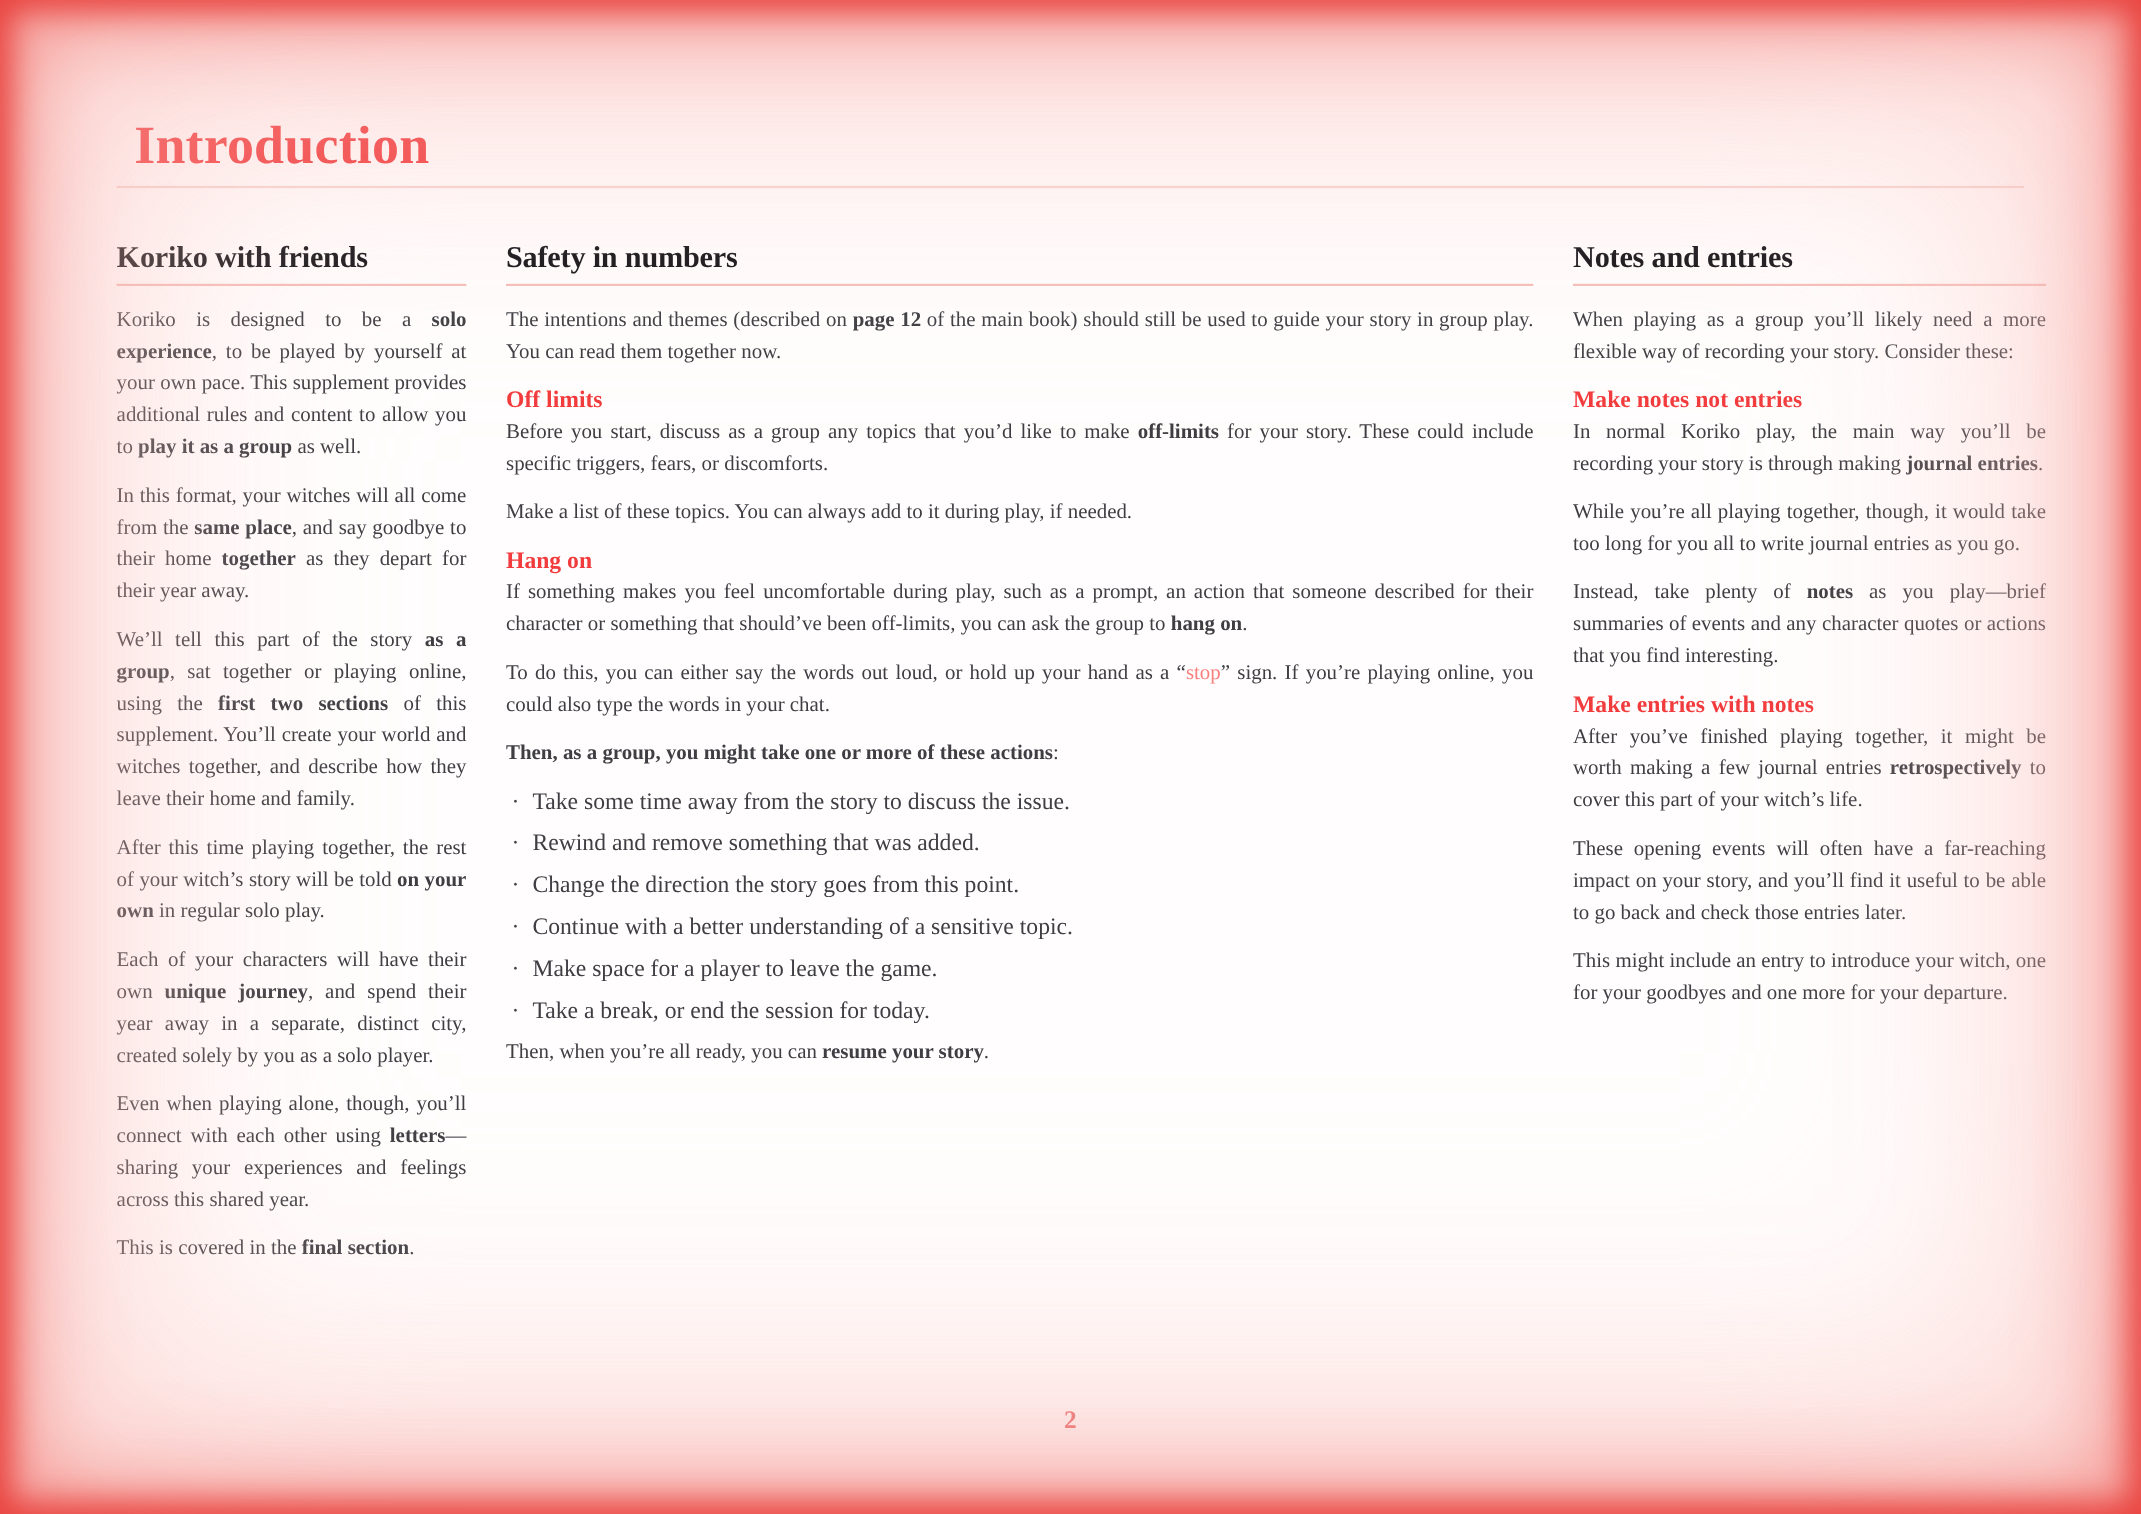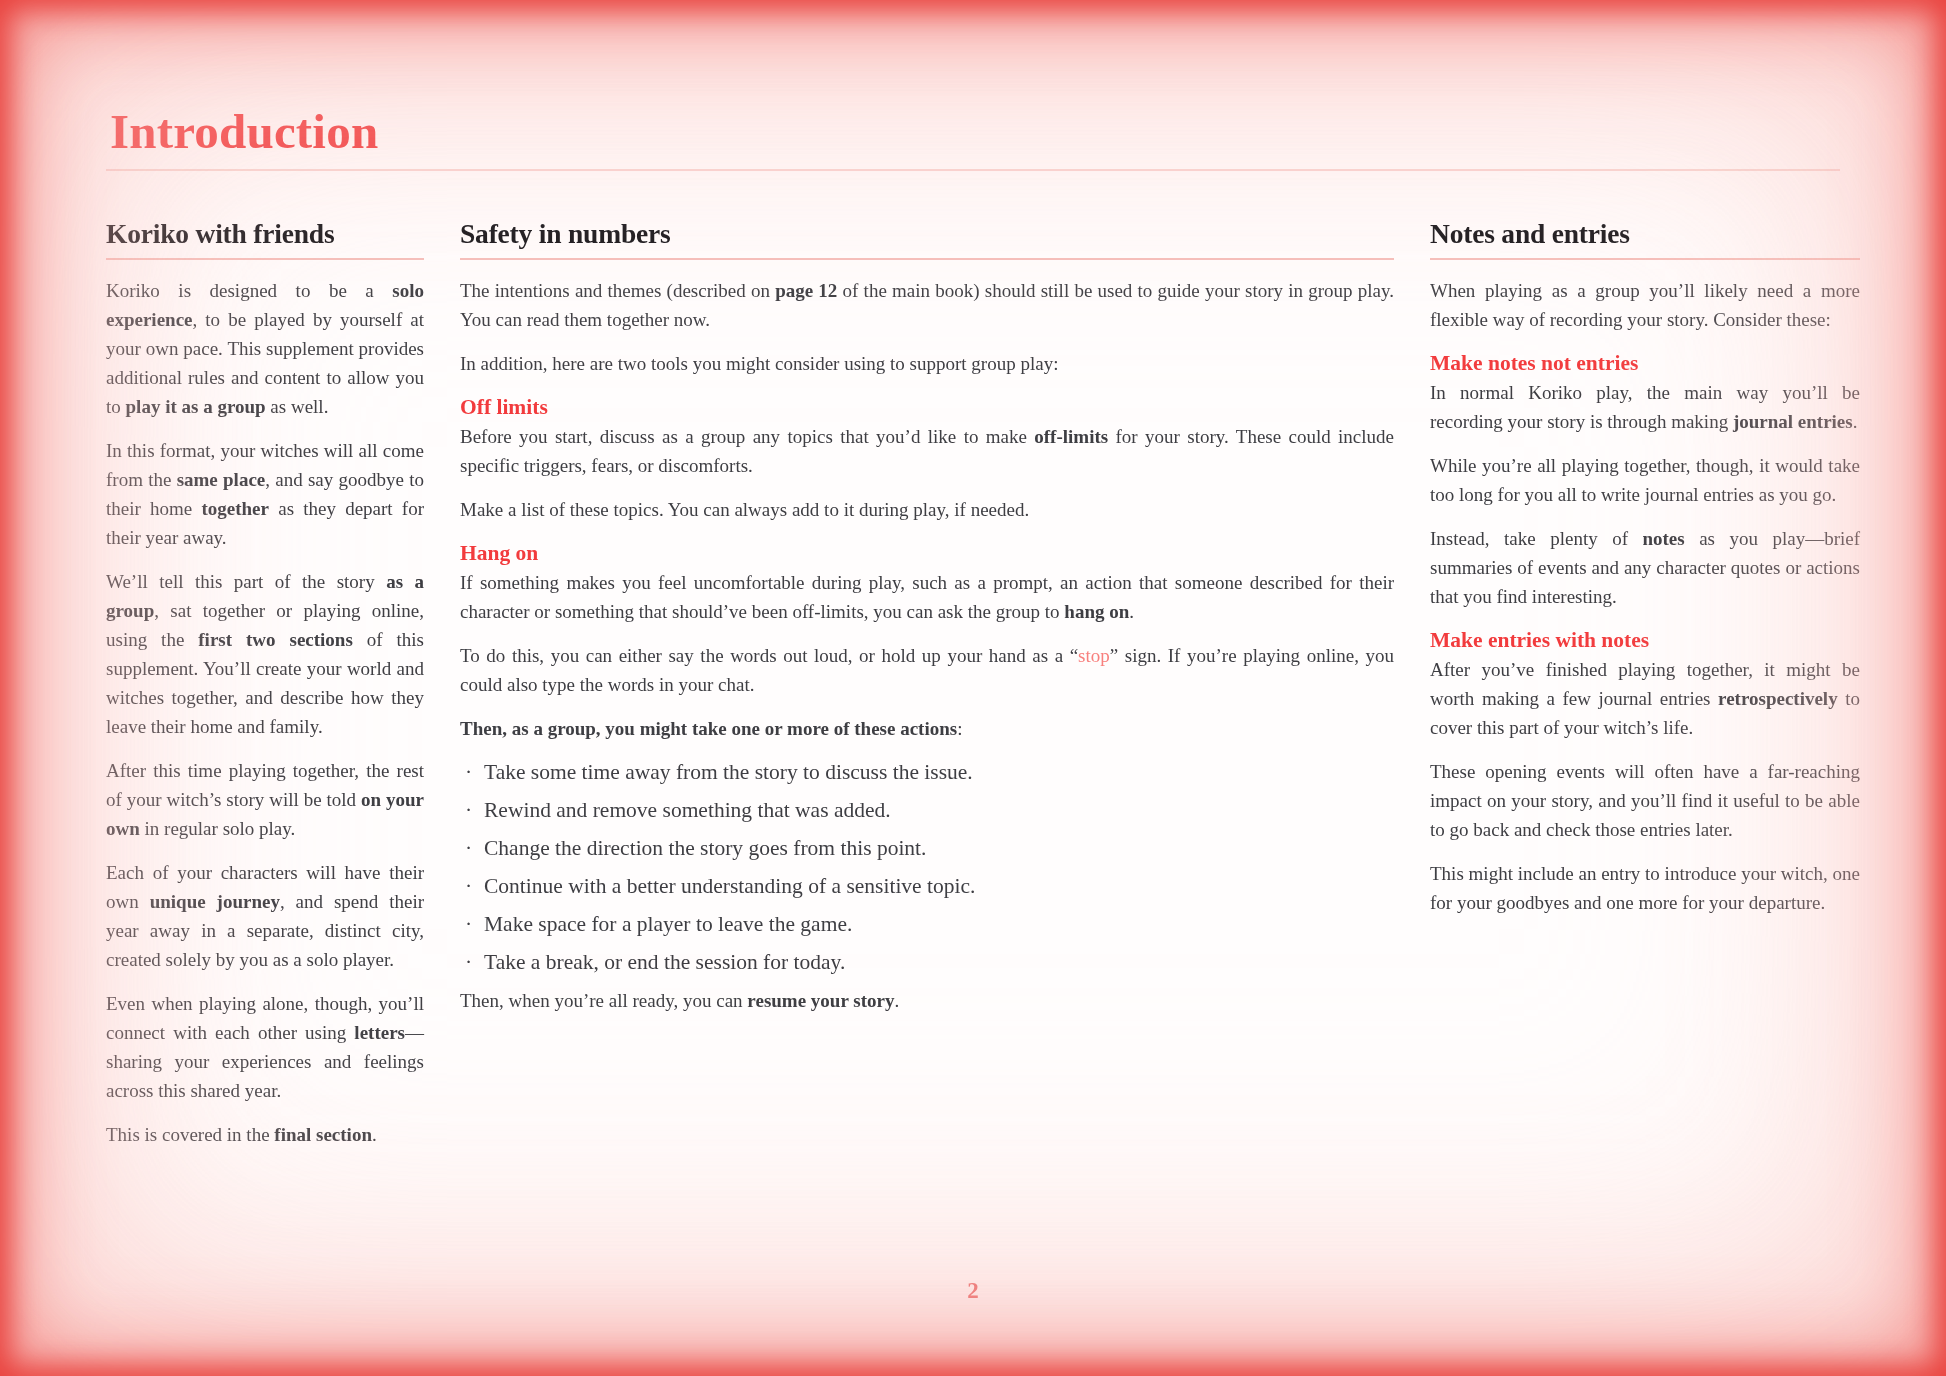--- a/index.html
+++ b/index.html
@@ -26,21 +26,21 @@
       inset 0 0 420px 140px rgba(252, 214, 210, 0.35);
   }
   .content {
     position: absolute;
     left: 106px;
     top: 106px;
     width: 1734px;
     z-index: 1;
   }
   .title {
-    margin: 0 0 12px 4px;
+    margin: 0 0 12px 16px;
     font-weight: 700;
     font-size: 49px;
     line-height: 1.05;
     letter-spacing: 0.2px;
     color: var(--accent-red, #f23b3d);
   }
   .title-rule {
     height: 2px;
     background: var(--rule-pink-light, #f8d6d2);
     margin-bottom: 48px;
@@ -123,21 +123,20 @@
         <p class="body-p">In this format, your witches will all come from the <strong>same place</strong>, and say goodbye to their home <strong>together</strong> as they depart for their year away.</p>
         <p class="body-p">We’ll tell this part of the story <strong>as a group</strong>, sat together or playing online, using the <strong>first two sections</strong> of this supplement. You’ll create your world and witches together, and describe how they leave their home and family.</p>
         <p class="body-p">After this time playing together, the rest of your witch’s story will be told <strong>on your own</strong> in regular solo play.</p>
         <p class="body-p">Each of your characters will have their own <strong>unique journey</strong>, and spend their year away in a separate, distinct city, created solely by you as a solo player.</p>
         <p class="body-p">Even when playing alone, though, you’ll connect with each other using <strong>letters</strong>—sharing your experiences and feelings across this shared year.</p>
         <p class="body-p">This is covered in the <strong>final section</strong>.</p>
       </section>
       <section class="column">
         <h2 class="col-heading">Safety in numbers</h2>
         <p class="body-p">The intentions and themes (described on <strong>page 12</strong> of the main book) should still be used to guide your story in group play. You can read them together now.</p>
-        <p class="body-p">In addition, here are two tools you might consider using to support group play:</p>
         <h3 class="subhead">Off limits</h3>
         <p class="body-p">Before you start, discuss as a group any topics that you’d like to make <strong>off-limits</strong> for your story. These could include specific triggers, fears, or discomforts.</p>
         <p class="body-p">Make a list of these topics. You can always add to it during play, if needed.</p>
         <h3 class="subhead">Hang on</h3>
         <p class="body-p">If something makes you feel uncomfortable during play, such as a prompt, an action that someone described for their character or something that should’ve been off-limits, you can ask the group to <strong>hang on</strong>.</p>
         <p class="body-p">To do this, you can either say the words out loud, or hold up your hand as a “<span class="soft-red">stop</span>” sign. If you’re playing online, you could also type the words in your chat.</p>
         <p class="body-p"><strong>Then, as a group, you might take one or more of these actions</strong>:</p>
         <div class="bullet-row">
           <span class="bullet-dot">·</span>
           <span class="bullet-text">Take some time away from the story to discuss the issue.</span>

